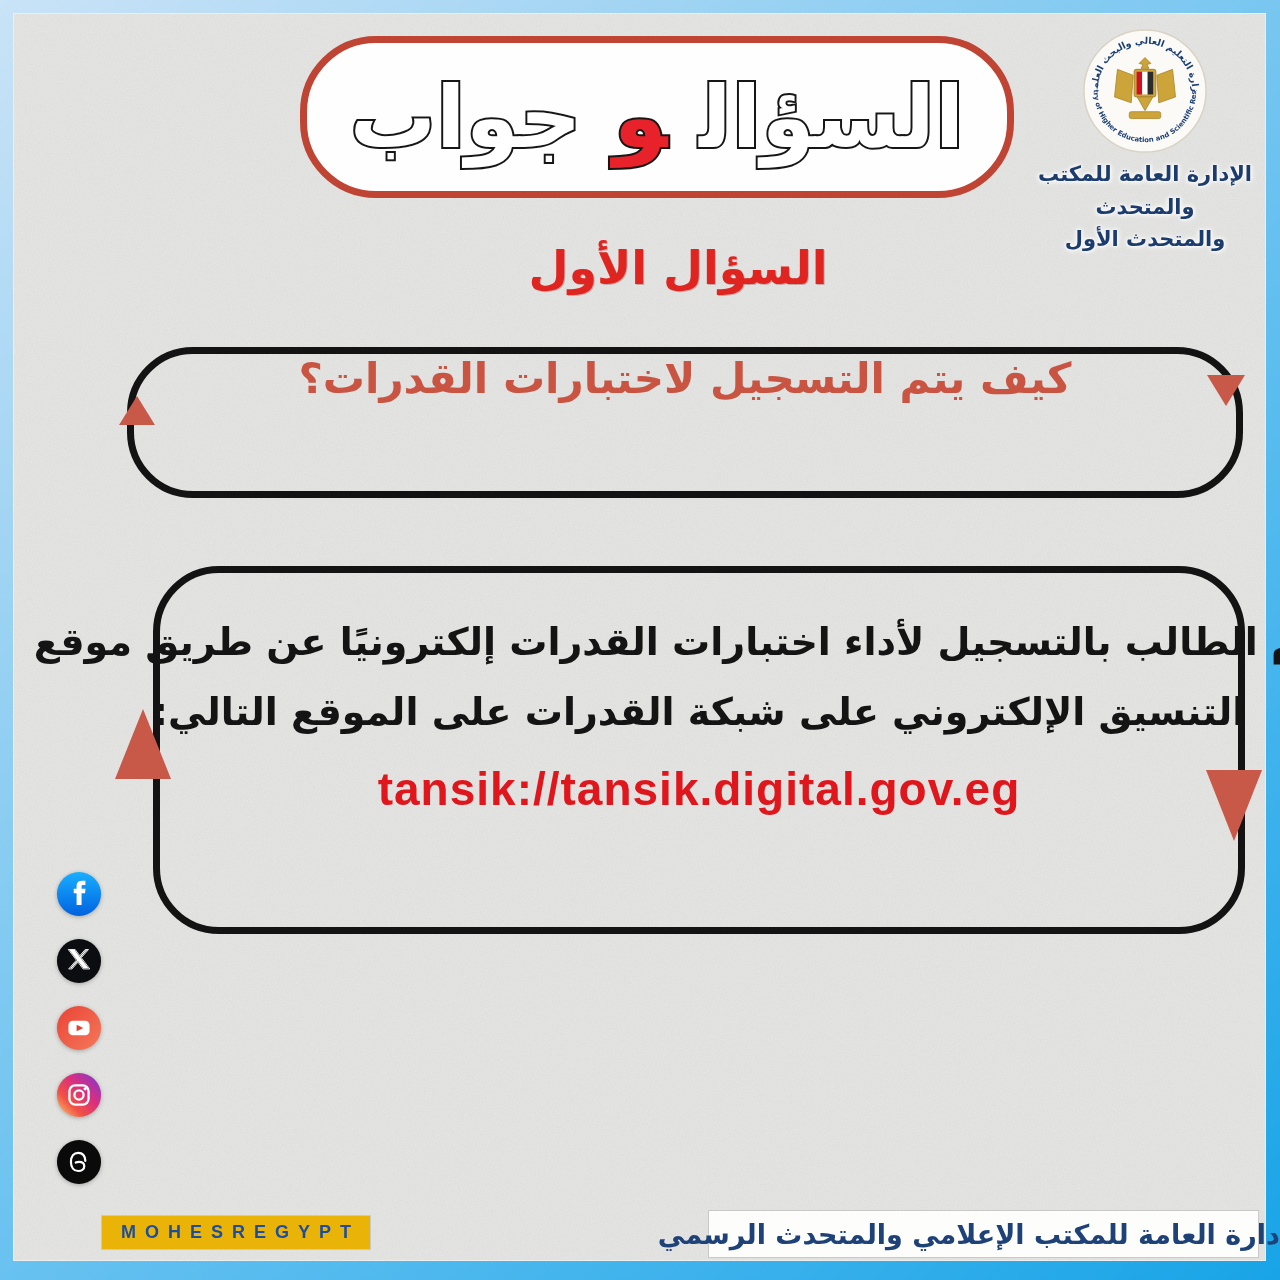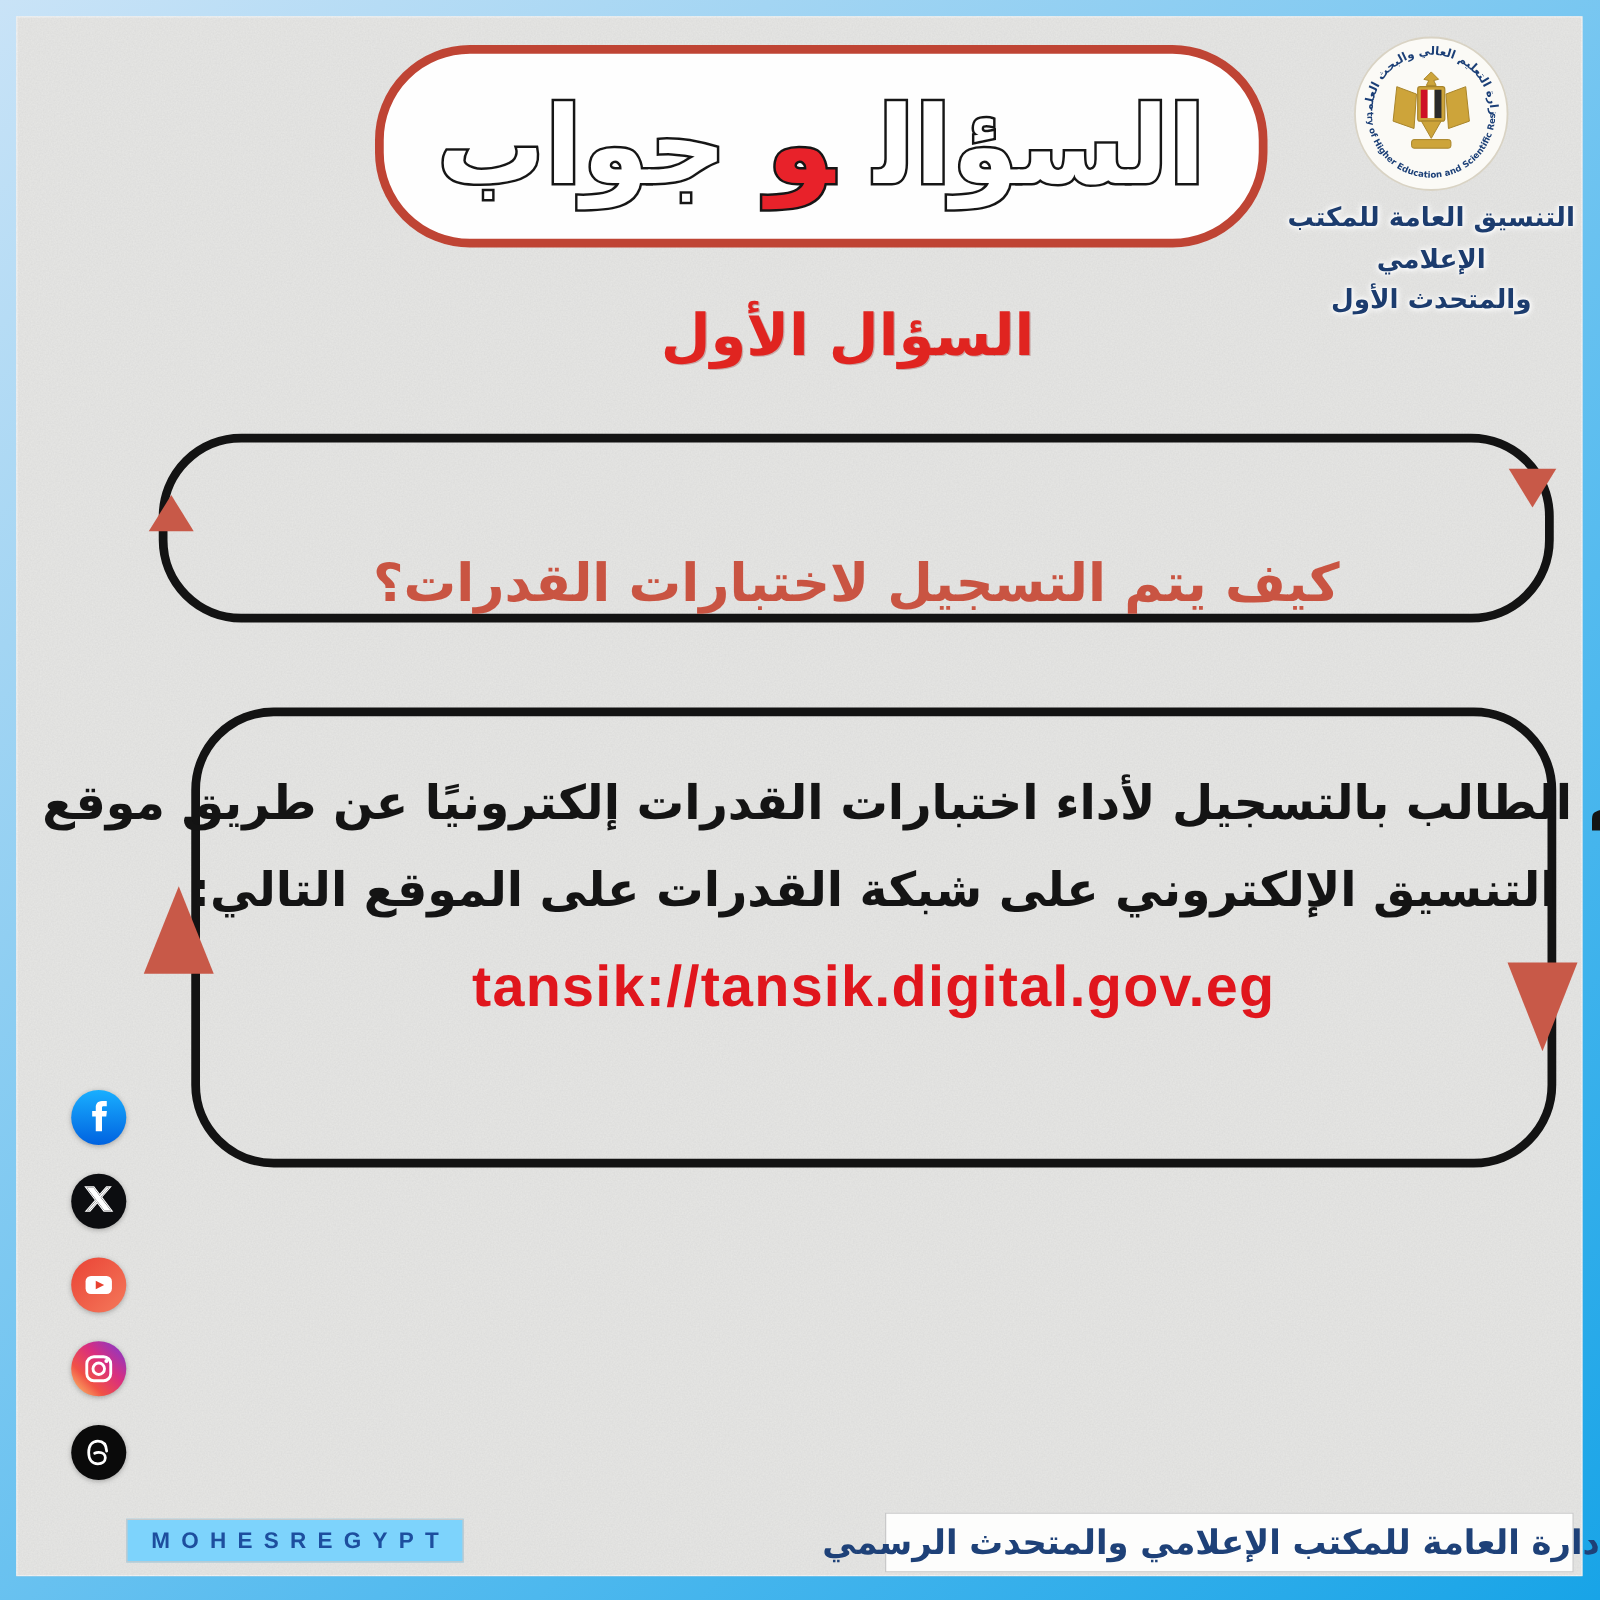--- a/index.html
+++ b/index.html
@@ -44,21 +44,21 @@
   .q-label{
     left:0;top:228px;width:1330px;text-align:center;direction:rtl;
     color:#e02420;font-weight:bold;font-size:46px;
     text-shadow:1px 1px 0 rgba(120,0,0,.25);
   }
 
   
   .q-box{
     left:114px;top:334px;width:1102px;height:137px;
     border:7px solid #131313;border-radius:66px;
-    display:flex;align-items:flex-end;justify-content:center;
+    display:flex;align-items:flex-start;justify-content:center;
   }
   .q-text{
     direction:rtl;color:#c95442;font-weight:bold;font-size:42px;white-space:nowrap;
   }
 
   
   .a-box{
     left:140px;top:553px;width:1092px;height:368px;
     border:7px solid #131313;border-radius:66px;
     display:flex;flex-direction:column;align-items:center;
@@ -79,21 +79,21 @@
   .tri-down-q{left:1194px;top:362px;border-left:19px solid transparent;border-right:19px solid transparent;border-top:31px solid #c85948;}
   .tri-up-a{left:102px;top:696px;border-left:28px solid transparent;border-right:28px solid transparent;border-bottom:70px solid #c85948;}
   .tri-down-a{left:1193px;top:757px;border-left:28px solid transparent;border-right:28px solid transparent;border-top:71px solid #c85948;}
 
   
   .social{left:43px;top:858px;width:48px;display:flex;flex-direction:column;gap:21px;}
   .social .icon{width:46px;height:46px;filter:drop-shadow(0 1px 2px rgba(0,0,0,.28));cursor:pointer;}
 
   
   .handle-bar{
-    left:88px;top:1202px;width:268px;height:33px;background:#7dd3fc;
+    left:88px;top:1202px;width:268px;height:33px;background:#eab308;
     border:1px solid #c9c9c9;display:flex;align-items:center;justify-content:center;
   }
   .handle-text{
     color:#1d4e9e;font-weight:bold;font-size:18px;letter-spacing:9px;
     font-family:"Liberation Sans","DejaVu Sans",sans-serif;padding-left:9px;
   }
   .dept-bar{
     left:695px;top:1197px;width:549px;height:46px;background:#fdfdfc;
     border:1px solid #c9c9c9;display:flex;align-items:center;justify-content:center;
   }
@@ -138,21 +138,21 @@
         <rect x="55.5" y="44.5" width="5.6" height="23" fill="#ce1126"></rect>
         <rect x="61.1" y="44.5" width="5.6" height="23" fill="#ffffff"></rect>
         <rect x="66.7" y="44.5" width="5.6" height="23" fill="#2b2b2b"></rect>
         <polygon points="56,70 72,70 64,84" fill="#cda43a" stroke="#a8842a" stroke-width="0.8"></polygon>
         <rect x="48" y="85" width="32" height="7" rx="2" fill="#cda43a" stroke="#a8842a" stroke-width="0.8"></rect>
       </g>
     </svg>
   </div>
 
   <div class="abs office-name">
-    <div>التنسيق العامة للمكتب الإعلامي</div>
+    <div>الإدارة العامة للمكتب والمتحدث</div>
     <div>والمتحدث الأول</div>
   </div>
 
   <div class="abs q-label">السؤال الأول</div>
 
   <div class="abs q-box">
     <div class="q-text">كيف يتم التسجيل لاختبارات القدرات؟</div>
   </div>
   <div class="abs tri tri-up-q"></div>
   <div class="abs tri tri-down-q"></div>

